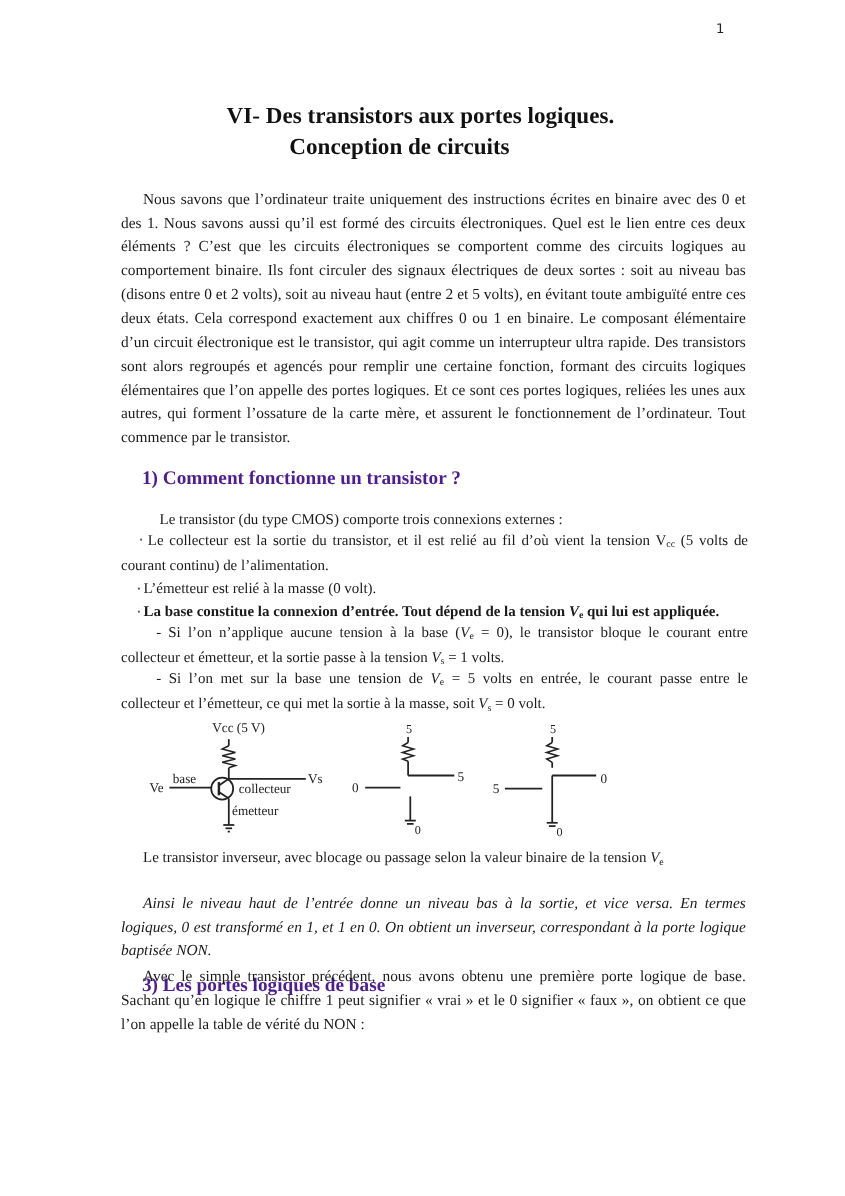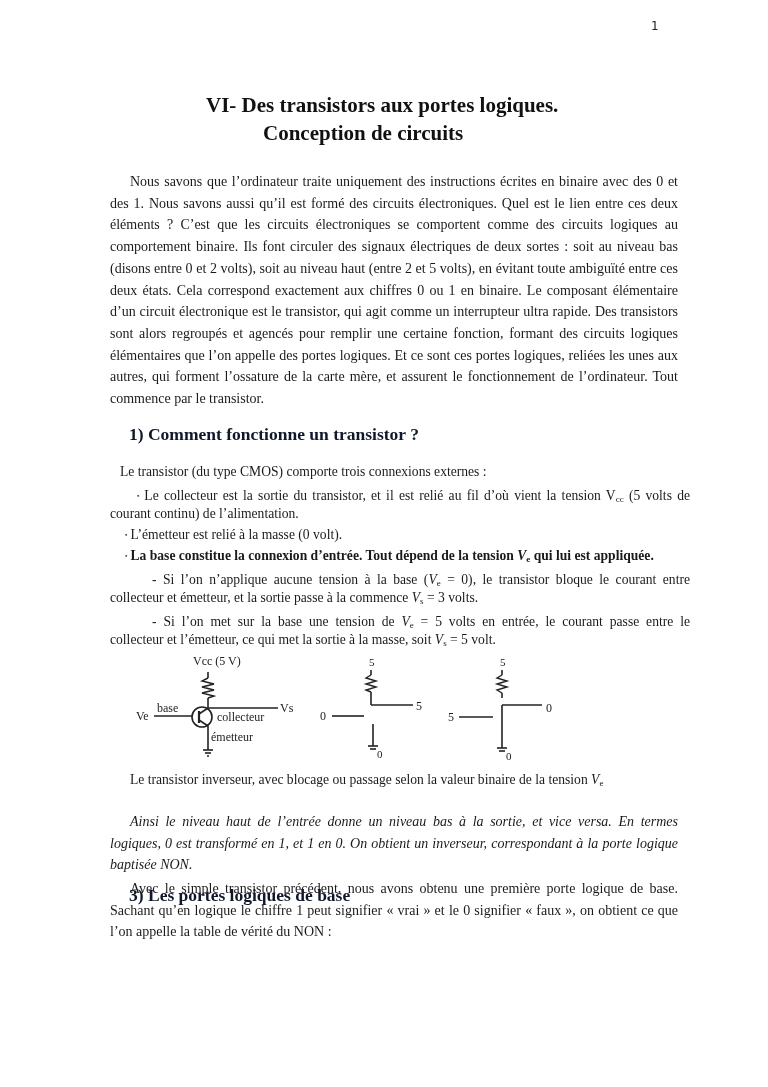--- a/index.html
+++ b/index.html
@@ -7,23 +7,23 @@
            font-family: "Liberation Serif", serif; color: #1a1a1a; }
     .page-number { position: absolute; top: 19px; left: 651px; font-family: "DejaVu Sans", sans-serif;
                    font-size: 12px; color: #222; }
     .title { position: absolute; left: 0; width: 768px; font-weight: bold; font-size: 21px; color: #111;
              font-family: "Liberation Serif", serif; }
     .title1 { top: 93px; padding-left: 206px; }
     .title2 { top: 121px; padding-left: 263px; }
     .para { position: absolute; left: 110px; width: 568px; font-size: 14px; line-height: 21.7px;
             text-align: justify; text-align-last: left; }
     .indent { text-indent: 20px; }
-    .heading { position: absolute; left: 129px; font-weight: bold; font-size: 17.5px; color: #0f172a; }
+    .heading { position: absolute; left: 129px; font-weight: bold; font-size: 17.5px; color: #4c1d95; }
     .line { position: absolute; font-size: 13.6px; line-height: 21.7px; white-space: nowrap; }
-    .justline { position: absolute; left: 122px; width: 568px; font-size: 13.6px; line-height: 27px;
+    .justline { position: absolute; left: 112px; width: 568px; font-size: 13.6px; line-height: 17px;
                 text-align: justify; text-align-last: justify; white-space: nowrap; }
     .bullet { font-size: 7px; vertical-align: middle; margin-right: 3px; color: #555; }
     sub { font-size: 9px; vertical-align: -2px; }
     i { font-style: italic; }
     .diagram { position: absolute; left: 120px; top: 640px; width: 480px; height: 130px; }
     .diagram text { font-family: "Liberation Serif", serif; fill: #222; }
   </style>
 </head>
 <body>
 
@@ -31,47 +31,47 @@
 
   <div class="page-number">1</div>
 
   <div class="title title1">VI- Des transistors aux portes logiques.</div>
   <div class="title title2">Conception de circuits</div>
 
   <p class="para indent" style="top:171px; margin:0;">Nous savons que l’ordinateur traite uniquement des instructions écrites en binaire avec des 0 et des 1. Nous savons aussi qu’il est formé des circuits électroniques. Quel est le lien entre ces deux éléments ? C’est que les circuits électroniques se comportent comme des circuits logiques au comportement binaire. Ils font circuler des signaux électriques de deux sortes : soit au niveau bas (disons entre 0 et 2 volts), soit au niveau haut (entre 2 et 5 volts), en évitant toute ambiguïté entre ces deux états. Cela correspond exactement aux chiffres 0 ou 1 en binaire. Le composant élémentaire d’un circuit électronique est le transistor, qui agit comme un interrupteur ultra rapide. Des transistors sont alors regroupés et agencés pour remplir une certaine fonction, formant des circuits logiques élémentaires que l’on appelle des portes logiques. Et ce sont ces portes logiques, reliées les unes aux autres, qui forment l’ossature de la carte mère, et assurent le fonctionnement de l’ordinateur. Tout commence par le transistor.</p>
 
   <div class="heading" style="top:424px;">1) Comment fonctionne un transistor ?</div>
 
-  <div class="line" style="left:120px; top:461px;">Le transistor (du type CMOS) comporte trois connexions externes :</div>
+  <div class="line" style="left:145px; top:461px;">Le transistor (du type CMOS) comporte trois connexions externes :</div>
 
   <div class="justline" style="top:482px; text-indent:15px;">
     <span class="bullet">▪</span><span>Le collecteur est la sortie du transistor, et il est relié au fil d’où vient la tension V</span><sub>cc</sub><span> (5 volts de</span>
   </div>
   <div class="line" style="left:110px; top:503px;">courant continu) de l’alimentation.</div>
 
   <div class="line" style="left:125px; top:524px;">
     <span class="bullet">▪</span><span>L’émetteur est relié à la masse (0 volt).</span>
   </div>
 
   <div class="line" style="left:125px; top:545px;font-weight:bold;">
     <span class="bullet">▪</span><span>La base constitue la connexion d’entrée. Tout dépend de la tension </span><i>V</i><sub>e</sub><span> qui lui est appliquée.</span>
   </div>
 
   <div class="justline" style="top:566px; text-indent:30px;font-family:Liberation Serif, serif;">
     <span>- Si l’on n’applique aucune tension à la base (</span><i>V</i><sub>e</sub><span> = 0), le transistor bloque le courant entre</span>
   </div>
   <div class="line" style="left:110px; top:587px;">
-    <span>collecteur et émetteur, et la sortie passe à la commence </span><i>V</i><sub>s</sub><span> = 3 volts.</span>
+    <span>collecteur et émetteur, et la sortie passe à la tension </span><i>V</i><sub>s</sub><span> = 1 volts.</span>
   </div>
 
   <div class="justline" style="top:608px; text-indent:30px;">
     <span>- Si l’on met sur la base une tension de </span><i>V</i><sub>e</sub><span> = 5 volts en entrée, le courant passe entre le</span>
   </div>
   <div class="line" style="left:110px; top:629px;">
-    <span>collecteur et l’émetteur, ce qui met la sortie à la masse, soit </span><i>V</i><sub>s</sub><span> = 5 volt.</span>
+    <span>collecteur et l’émetteur, ce qui met la sortie à la masse, soit </span><i>V</i><sub>s</sub><span> = 0 volt.</span>
   </div>
 
   <svg class="diagram" viewBox="0 0 480 130" width="480" height="130">
 
     <g stroke="#222" stroke-width="1.6" fill="none">
 
       <line x1="88" y1="32" x2="88" y2="38"></line>
       <polyline points="88,38 82,41 94,44 82,47 94,50 82,53 94,56 88,58" stroke-width="1.4"></polyline>
       <line x1="88" y1="58" x2="88" y2="68"></line>
 

